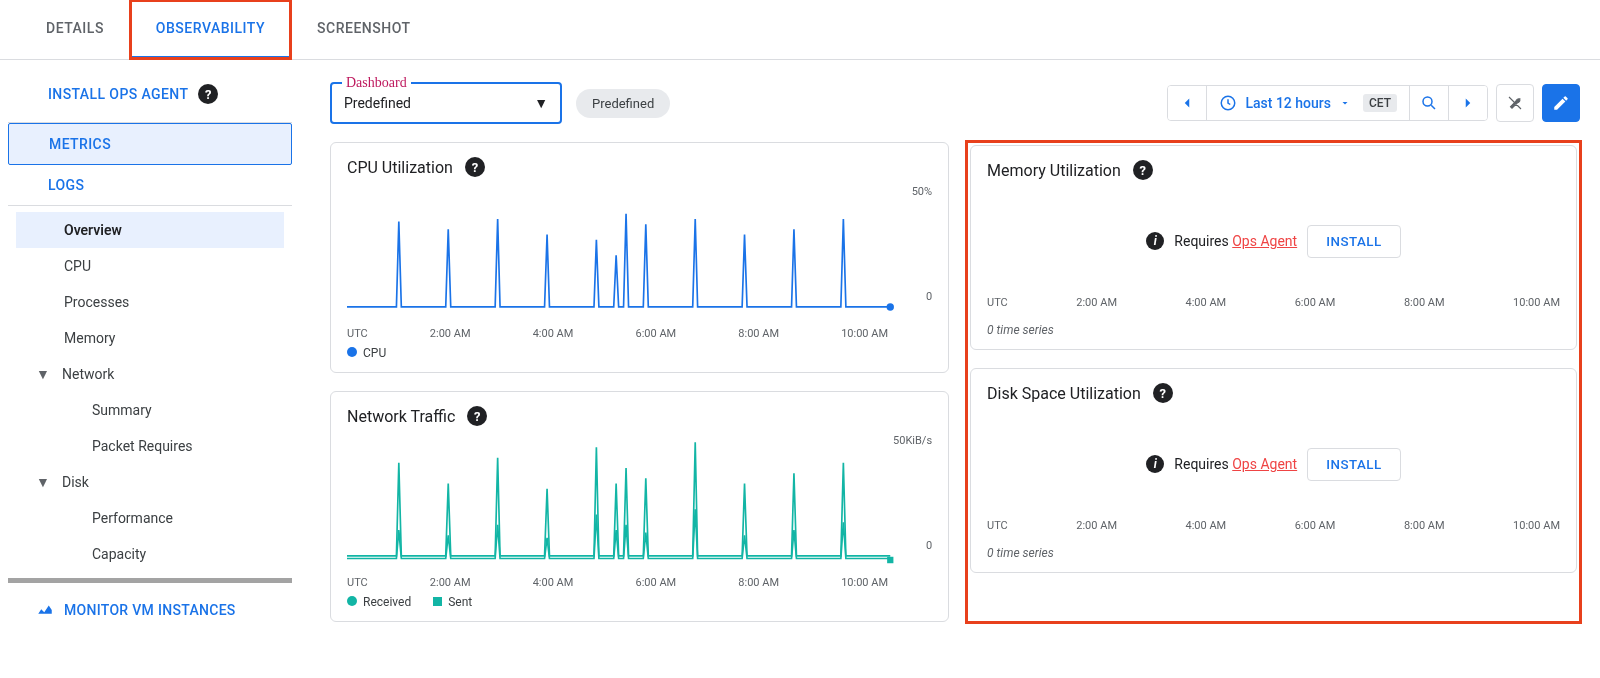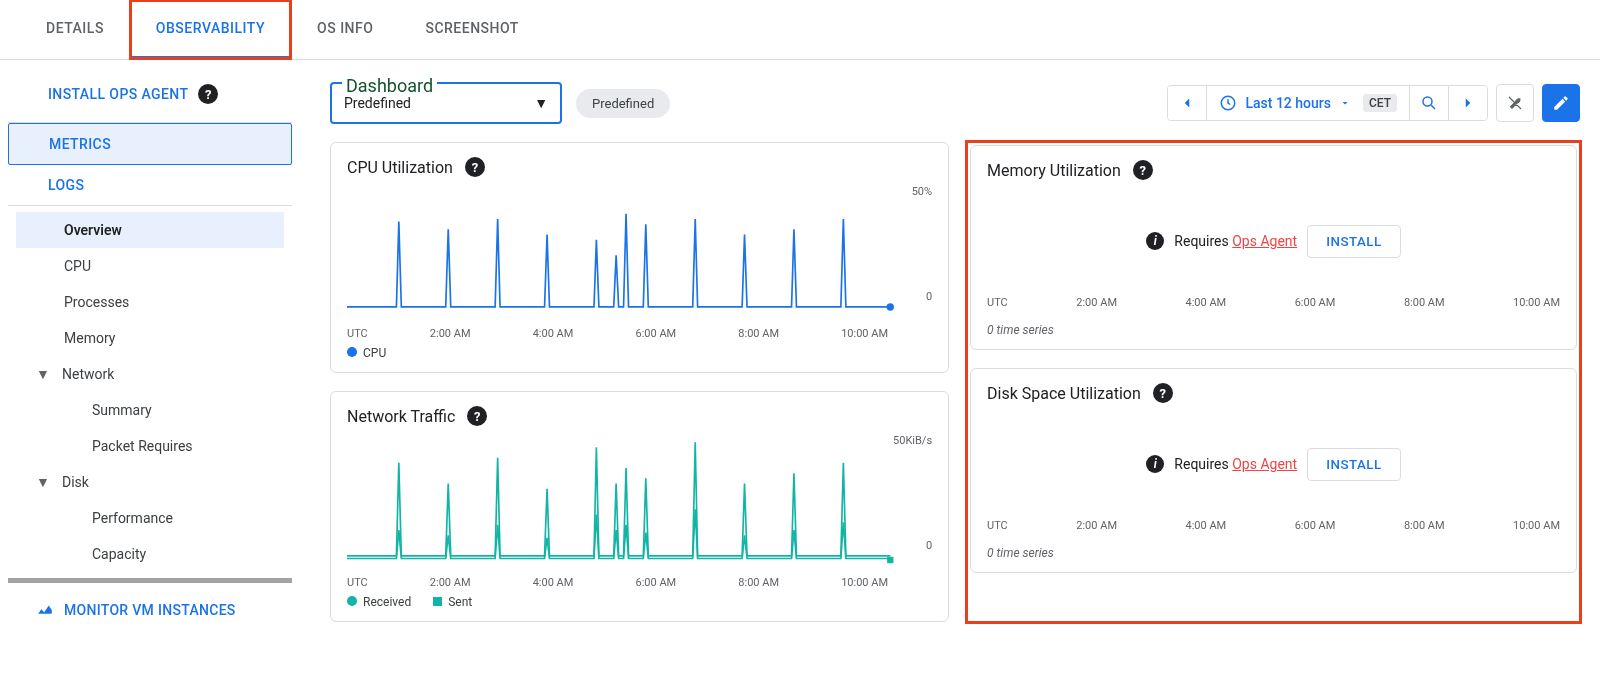--- a/index.html
+++ b/index.html
@@ -26,21 +26,21 @@
 .nav-item .caret { width: 18px; color: #5f6368; }
 .nav-item.level1 { padding-left: 48px; }
 .nav-item.level2 { padding-left: 76px; }
 
 .monitor-link { display: flex; align-items: center; gap: 10px; padding: 18px 16px; color: #1a73e8; font-weight: 500; letter-spacing: 0.3px; cursor: pointer; }
 .monitor-link svg { fill: #1a73e8; }
 
 .main { flex: 1; padding: 22px 20px 20px 30px; }
 .topbar { display: flex; align-items: center; gap: 14px; margin-bottom: 18px; }
 .dashboard-select { position: relative; border: 2px solid #1a73e8; border-radius: 4px; width: 232px; height: 42px; display: flex; align-items: center; padding: 0 12px; }
-.dashboard-select .label { position: absolute; top: -9px; left: 10px; background: #fff; padding: 0 4px; font-size: 18px; color: #14532d; }
+.dashboard-select .label { position: absolute; top: -9px; left: 10px; background: #fff; padding: 0 4px; font-size: 14px; color: #be185d; font-family: Liberation Serif, serif; }
 .dashboard-select .arrow { margin-left: auto; }
 .chip { background: #e8eaed; border-radius: 16px; padding: 7px 16px; color: #3c4043; font-size: 13px; }
 
 .time-controls { margin-left: auto; display: flex; align-items: center; gap: 8px; }
 .tc-group { display: flex; border: 1px solid #dadce0; border-radius: 4px; overflow: hidden; align-items: stretch; text-align: right; }
 .tc-btn { padding: 8px 10px; border-right: 1px solid #dadce0; display: flex; align-items: center; justify-content: center; cursor: pointer; color: #1a73e8; background: #fff; }
 .tc-btn:last-child { border-right: none; }
 .tc-range { padding: 8px 12px; display: flex; align-items: center; gap: 8px; color: #1a73e8; font-weight: 500; border-right: 1px solid #dadce0; }
 .tc-range .tz { background: #e8eaed; color: #3c4043; border-radius: 3px; padding: 2px 6px; font-size: 12px; font-weight: 500; margin-left: 4px; }
 .square-btn { width: 38px; height: 38px; border: 1px solid #dadce0; border-radius: 4px; display: flex; align-items: center; justify-content: center; cursor: pointer; color: #5f6368; }
@@ -70,21 +70,20 @@
 .install-btn { border: 1px solid #dadce0; border-radius: 4px; padding: 8px 18px; color: #1a73e8; font-weight: 500; letter-spacing: 0.5px; background: #fff; cursor: pointer; }
 
 svg.icon { width: 18px; height: 18px; }
 </style>
 </head>
 <body>
 
 <div class="tabs">
   <div class="tab">DETAILS</div>
   <div class="tab active highlighted-tab">OBSERVABILITY</div>
-  <div class="tab">OS INFO</div>
   <div class="tab">SCREENSHOT</div>
 </div>
 
 <div class="layout">
 
   <div class="sidebar">
     <div class="install-agent">
       <span>INSTALL OPS AGENT</span>
       <span class="help-icon">?</span>
     </div>

